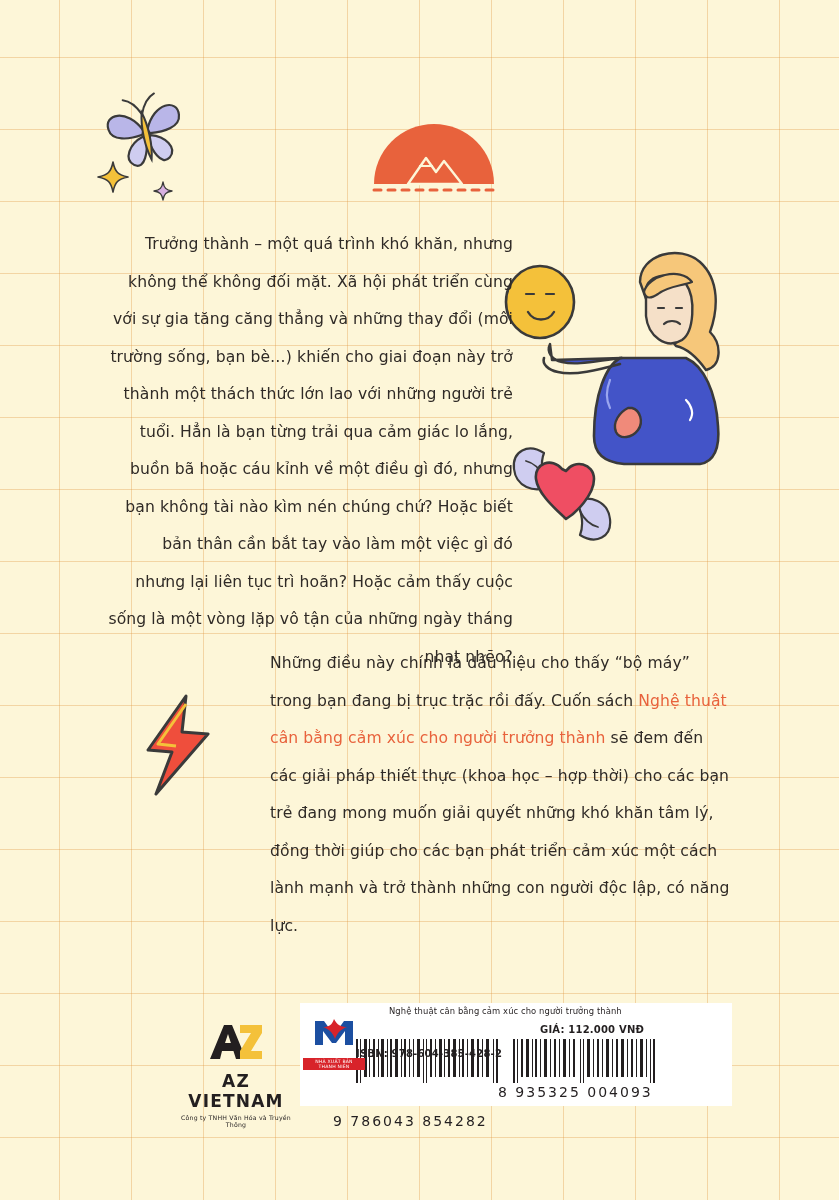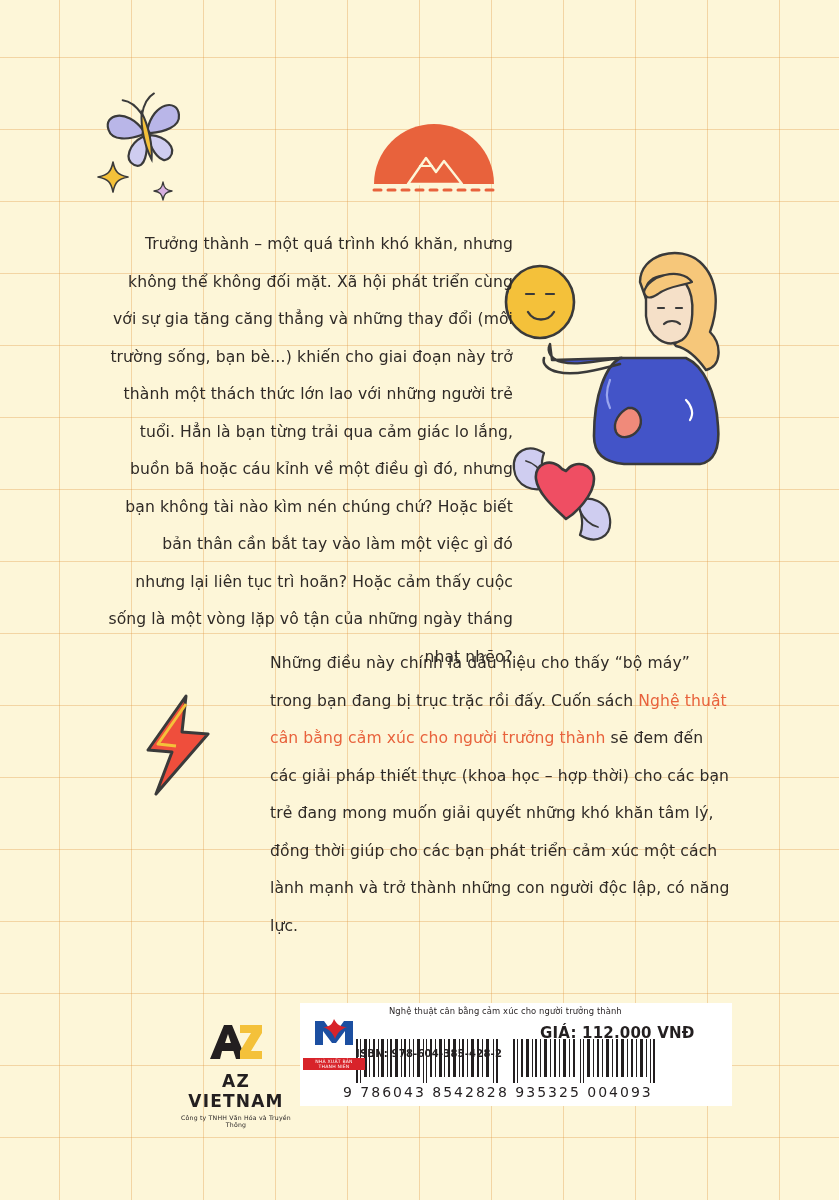--- a/index.html
+++ b/index.html
@@ -100,42 +100,42 @@
     font-size: 10px;
     color: #231f20;
     font-weight: bold;
     letter-spacing: 0.2px;
     margin-top: 24px;
   }
   .price-line {
     position: absolute;
     left: 540px;
     top: 1024px;
-    font-size: 15px;
+    font-size: 10px;
     color: #231f20;
     font-weight: bold;
     letter-spacing: 0.2px;
   }
   .barcode-wrap {
     position: absolute;
     top: 1039px;
     height: 44px;
   }
   .barcode-1 { left: 356px; width: 144px; }
   .barcode-2 { left: 513px; width: 144px; }
   .bc-digits {
     position: absolute;
     top: 1084px;
     font-size: 14px;
     font-family: "DejaVu Sans", sans-serif;
     color: #231f20;
     letter-spacing: 2px;
     white-space: nowrap;
   }
-  .bc-digits-1 { left: 343px; }
+  .bc-digits-1 { left: 333px; margin-top: 29px; }
   .bc-digits-2 { left: 498px; }
 
   
   .pub {
     position: absolute;
     left: 176px;
     top: 1021px;
     width: 120px;
     text-align: center;
   }

